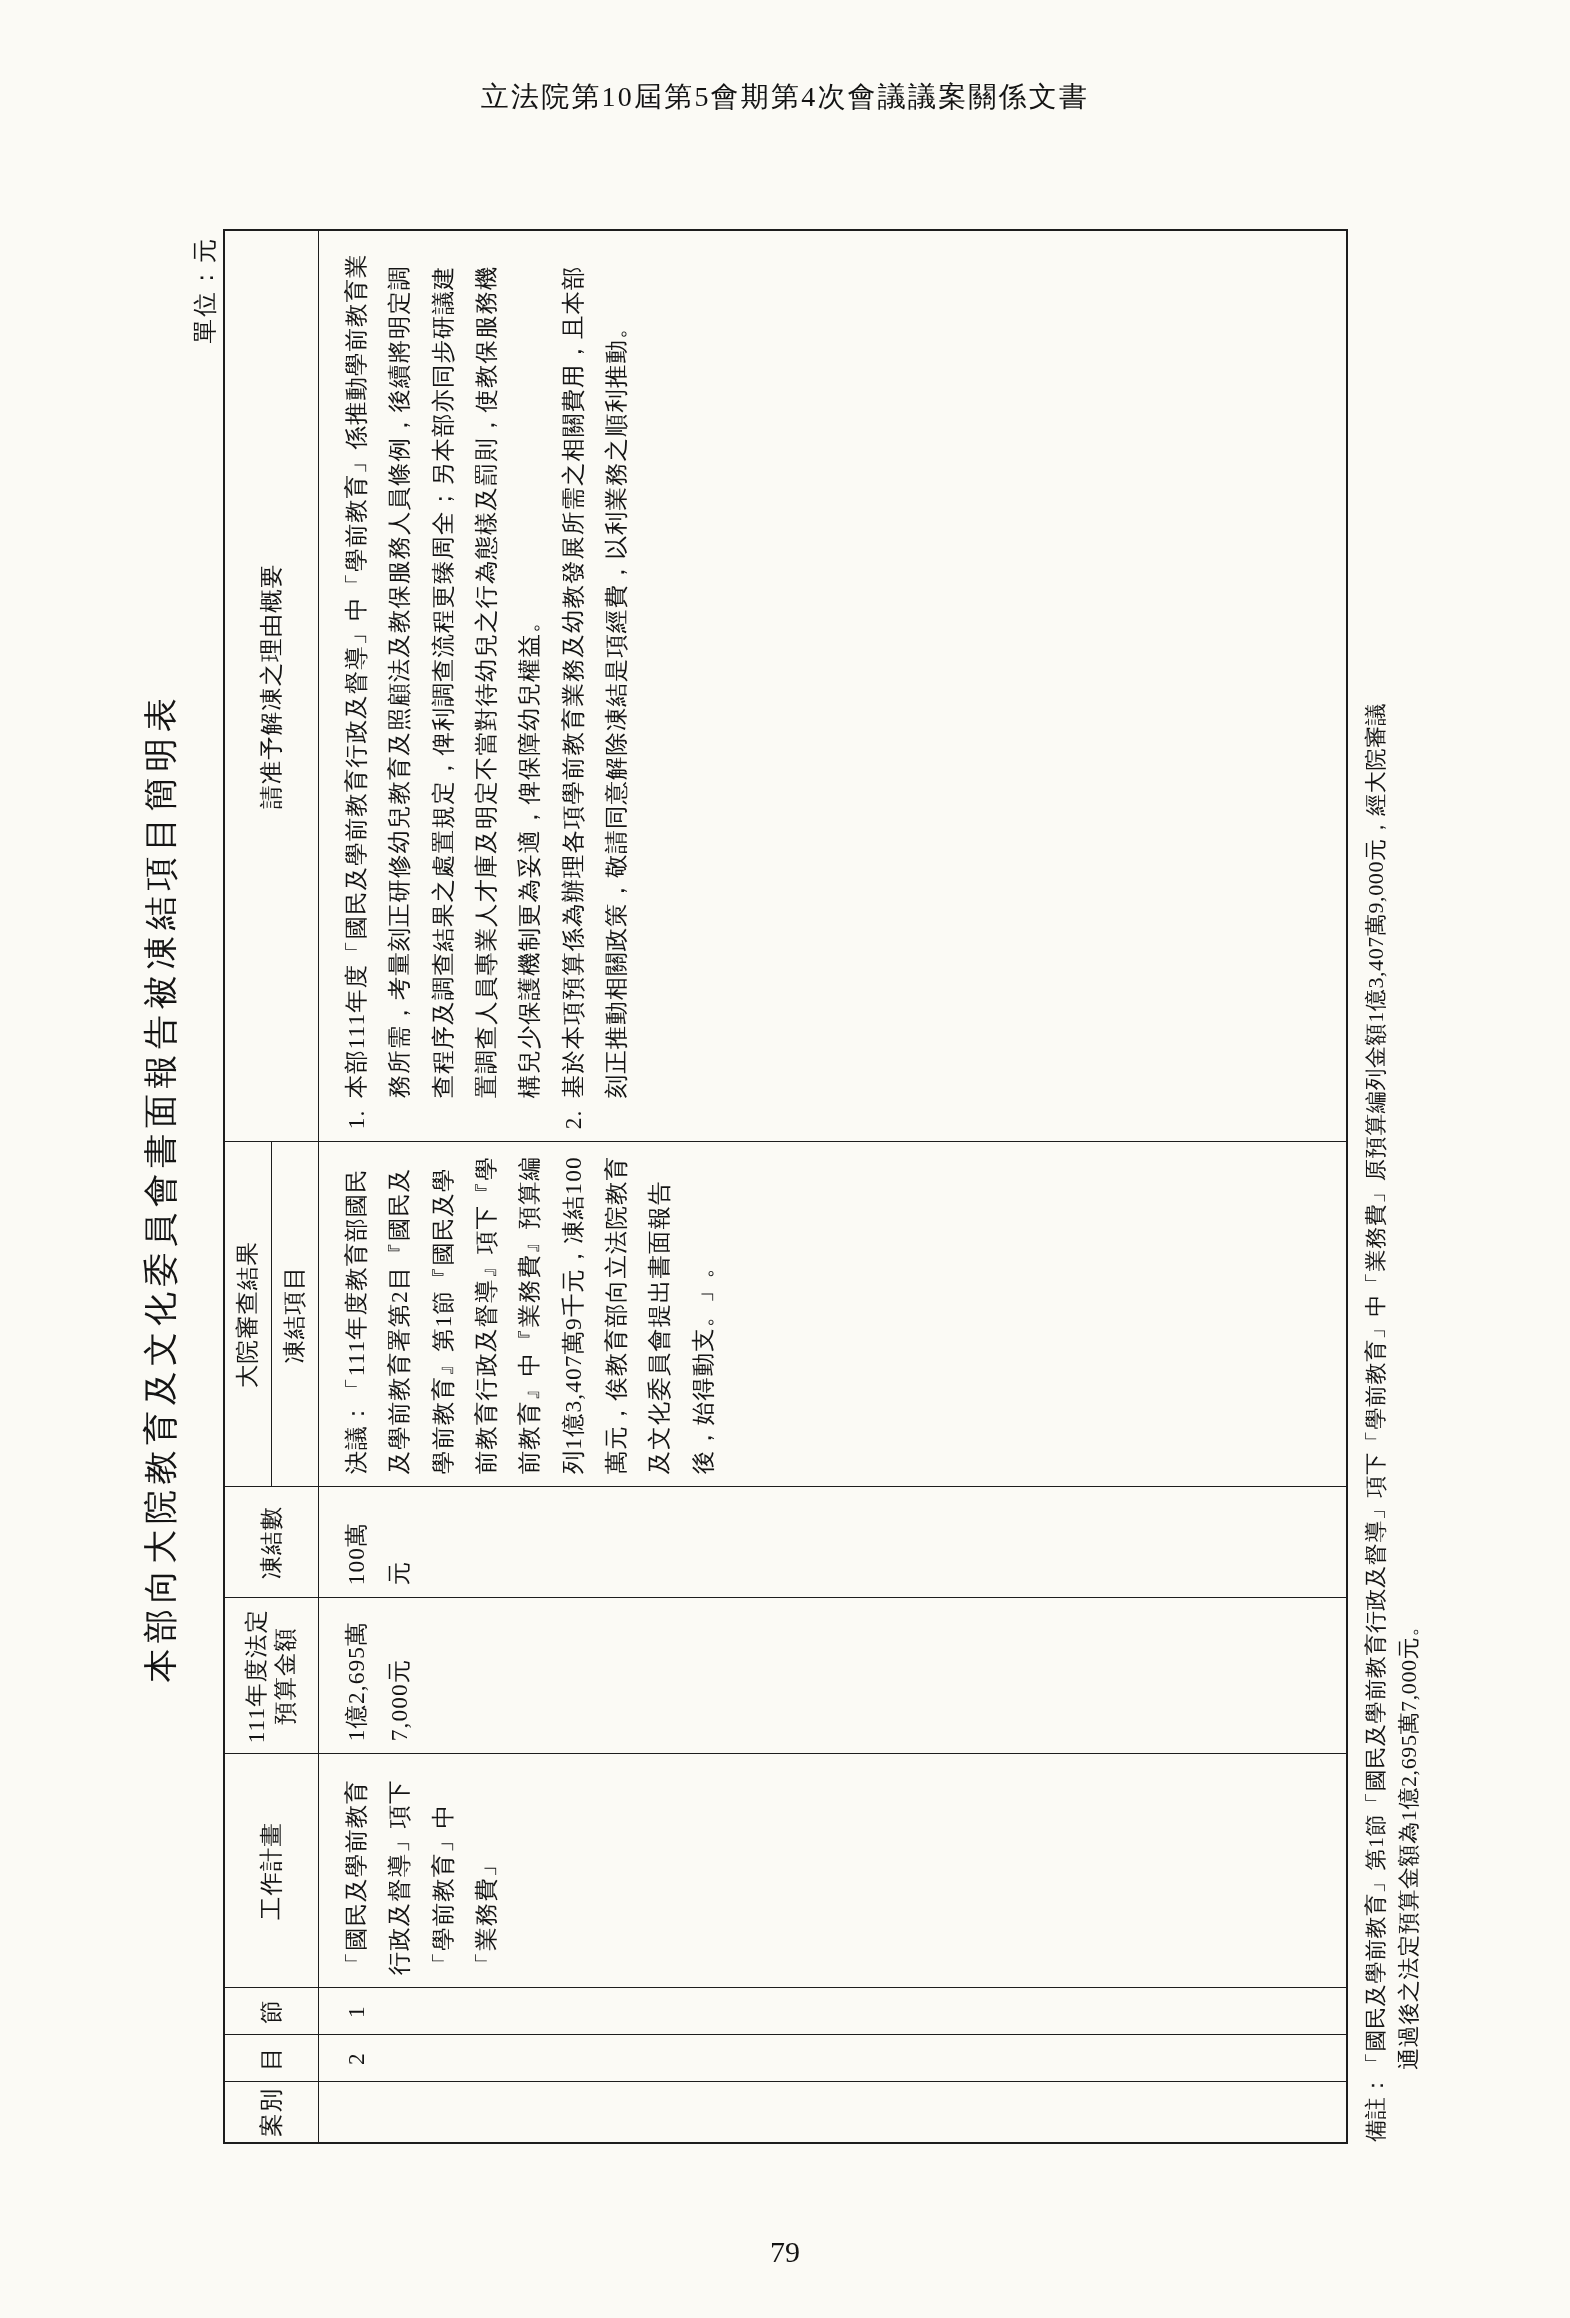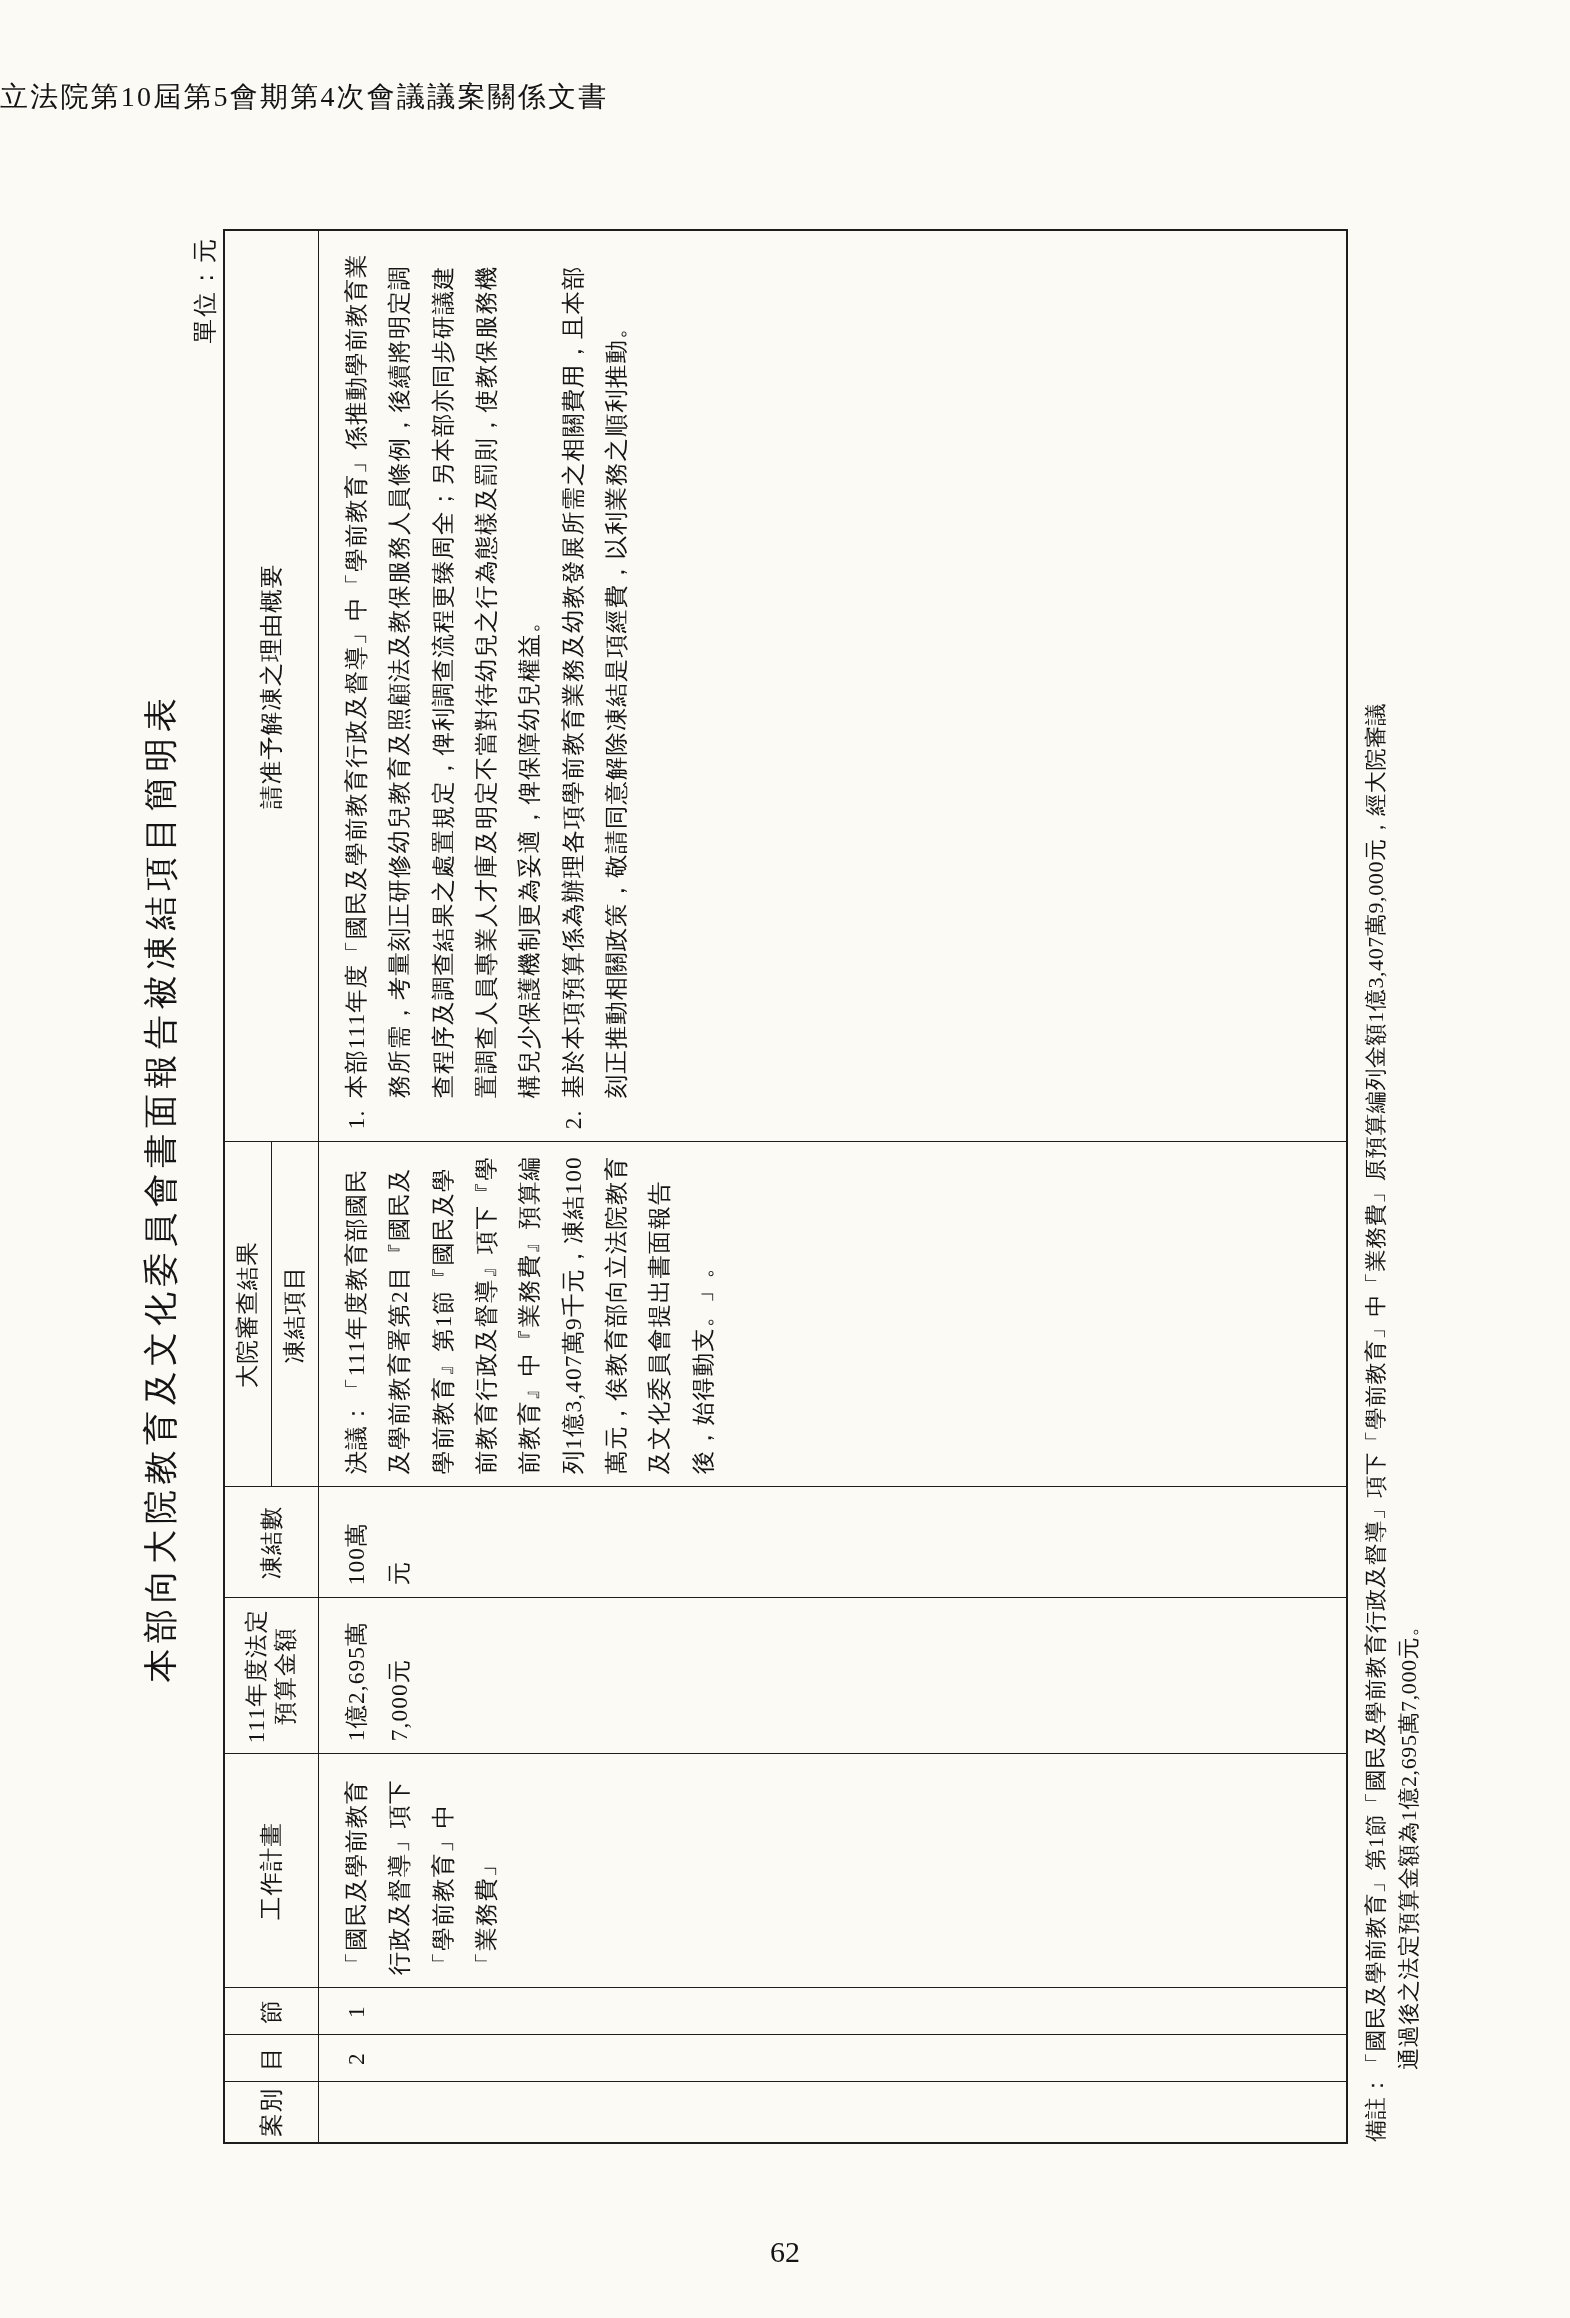--- a/index.html
+++ b/index.html
@@ -12,21 +12,21 @@
       background: #fbfaf5;
       color: #141414;
       font-family: "Liberation Serif", "DejaVu Serif", serif;
       overflow: hidden;
     }
     .doc-header {
       position: absolute;
       top: 78px;
       left: 0;
       width: 100%;
-      text-align: left;
+      text-align: center;
       font-size: 28px;
       letter-spacing: 2.2px;
     }
     .page-num {
       position: absolute;
       bottom: 50px;
       left: 0;
       width: 100%;
       text-align: center;
       font-size: 30px;
@@ -172,16 +172,16 @@
       <div class="footnote">
         <div class="fn-line">
           <span>備註：</span><span>「國民及學前教育」第1節「國民及學前教育行政及督導」項下「學前教育」中「業務費」原預算編列金額1億3,407萬9,000元，經大院審議</span>
         </div>
         <div class="fn-line fn-indent">通過後之法定預算金額為1億2,695萬7,000元。</div>
       </div>
 
     </div>
   </div>
 
-  <div class="page-num">62</div>
+  <div class="page-num">79</div>
 
 </div>
 
 
 </body></html>

